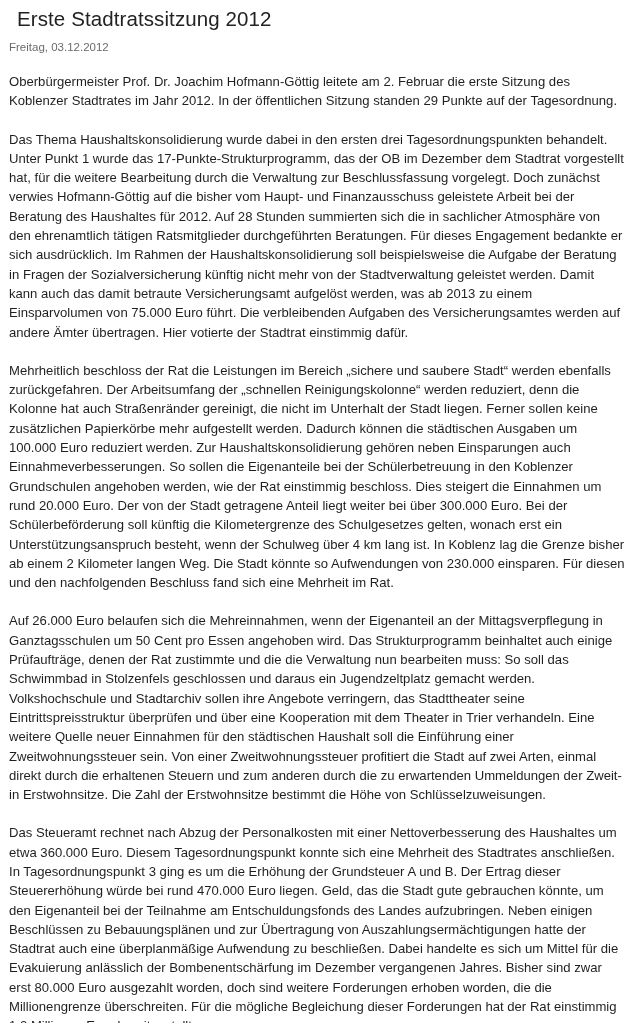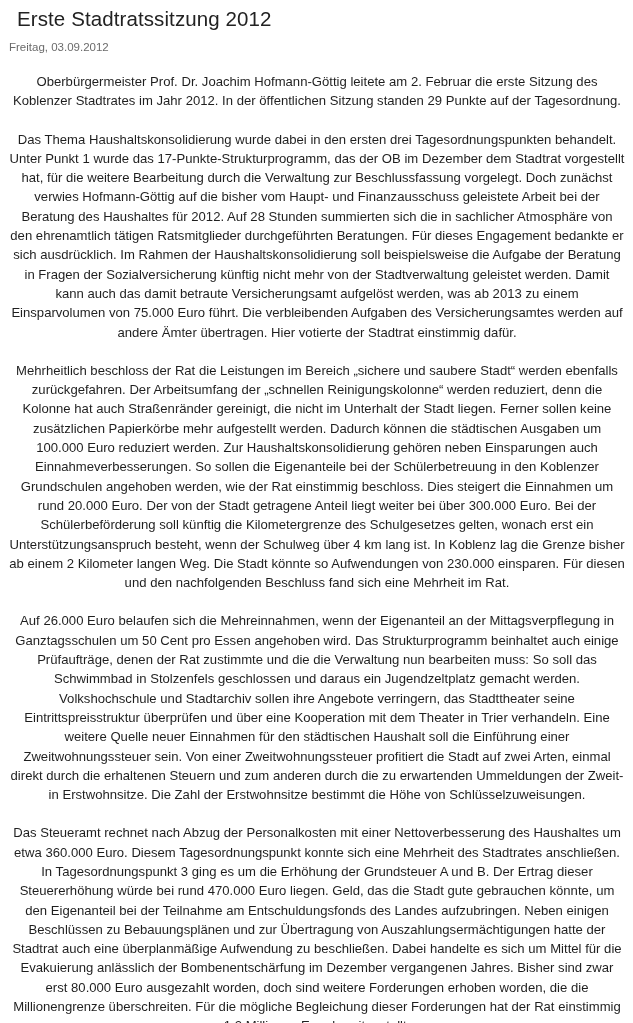--- a/index.html
+++ b/index.html
@@ -40,35 +40,35 @@
   }
   .article-body {
     margin: 0;
   }
   .article-body p {
     font-family: "Liberation Sans", sans-serif;
     font-size: 13.1px;
     line-height: 19.3px;
     color: #1f1f1f;
     margin: 0 0 19px 0;
-    text-align: center;
+    text-align: left;
     word-spacing: 0.05px;
   }
   .article-body p:last-child {
     margin-bottom: 0;
   }
 </style>
 </head>
 <body>
 
 <div class="page">
 
   <h1 class="article-title">Erste Stadtratssitzung 2012</h1>
 
-  <div class="article-date">Freitag, 03.09.2012</div>
+  <div class="article-date">Freitag, 03.12.2012</div>
 
   <div class="article-body">
     <p>Oberbürgermeister Prof. Dr. Joachim Hofmann-Göttig leitete am 2. Februar die erste Sitzung des Koblenzer Stadtrates im Jahr 2012. In der öffentlichen Sitzung standen 29 Punkte auf der Tagesordnung.</p>
     <p>Das Thema Haushaltskonsolidierung wurde dabei in den ersten drei Tagesordnungspunkten behandelt. Unter Punkt 1 wurde das 17-Punkte-Strukturprogramm, das der OB im Dezember dem Stadtrat vorgestellt hat, für die weitere Bearbeitung durch die Verwaltung zur Beschlussfassung vorgelegt. Doch zunächst verwies Hofmann-Göttig auf die bisher vom Haupt- und Finanzausschuss geleistete Arbeit bei der Beratung des Haushaltes für 2012. Auf 28 Stunden summierten sich die in sachlicher Atmosphäre von den ehrenamtlich tätigen Ratsmitglieder durchgeführten Beratungen. Für dieses Engagement bedankte er sich ausdrücklich. Im Rahmen der Haushaltskonsolidierung soll beispielsweise die Aufgabe der Beratung in Fragen der Sozialversicherung künftig nicht mehr von der Stadtverwaltung geleistet werden. Damit kann auch das damit betraute Versicherungsamt aufgelöst werden, was ab 2013 zu einem Einsparvolumen von 75.000 Euro führt. Die verbleibenden Aufgaben des Versicherungsamtes werden auf andere Ämter übertragen. Hier votierte der Stadtrat einstimmig dafür.</p>
     <p>Mehrheitlich beschloss der Rat die Leistungen im Bereich „sichere und saubere Stadt“ werden ebenfalls zurückgefahren. Der Arbeitsumfang der „schnellen Reinigungskolonne“ werden reduziert, denn die Kolonne hat auch Straßenränder gereinigt, die nicht im Unterhalt der Stadt liegen. Ferner sollen keine zusätzlichen Papierkörbe mehr aufgestellt werden. Dadurch können die städtischen Ausgaben um 100.000 Euro reduziert werden. Zur Haushaltskonsolidierung gehören neben Einsparungen auch Einnahmeverbesserungen. So sollen die Eigenanteile bei der Schülerbetreuung in den Koblenzer Grundschulen angehoben werden, wie der Rat einstimmig beschloss. Dies steigert die Einnahmen um rund 20.000 Euro. Der von der Stadt getragene Anteil liegt weiter bei über 300.000 Euro. Bei der Schülerbeförderung soll künftig die Kilometergrenze des Schulgesetzes gelten, wonach erst ein Unterstützungsanspruch besteht, wenn der Schulweg über 4 km lang ist. In Koblenz lag die Grenze bisher ab einem 2 Kilometer langen Weg. Die Stadt könnte so Aufwendungen von 230.000 einsparen. Für diesen und den nachfolgenden Beschluss fand sich eine Mehrheit im Rat.</p>
     <p>Auf 26.000 Euro belaufen sich die Mehreinnahmen, wenn der Eigenanteil an der Mittagsverpflegung in Ganztagsschulen um 50 Cent pro Essen angehoben wird. Das Strukturprogramm beinhaltet auch einige Prüfaufträge, denen der Rat zustimmte und die die Verwaltung nun bearbeiten muss: So soll das Schwimmbad in Stolzenfels geschlossen und daraus ein Jugendzeltplatz gemacht werden. Volkshochschule und Stadtarchiv sollen ihre Angebote verringern, das Stadttheater seine Eintrittspreisstruktur überprüfen und über eine Kooperation mit dem Theater in Trier verhandeln. Eine weitere Quelle neuer Einnahmen für den städtischen Haushalt soll die Einführung einer Zweitwohnungssteuer sein. Von einer Zweitwohnungssteuer profitiert die Stadt auf zwei Arten, einmal direkt durch die erhaltenen Steuern und zum anderen durch die zu erwartenden Ummeldungen der Zweit- in Erstwohnsitze. Die Zahl der Erstwohnsitze bestimmt die Höhe von Schlüsselzuweisungen.</p>
     <p>Das Steueramt rechnet nach Abzug der Personalkosten mit einer Nettoverbesserung des Haushaltes um etwa 360.000 Euro. Diesem Tagesordnungspunkt konnte sich eine Mehrheit des Stadtrates anschließen. In Tagesordnungspunkt 3 ging es um die Erhöhung der Grundsteuer A und B. Der Ertrag dieser Steuererhöhung würde bei rund 470.000 Euro liegen. Geld, das die Stadt gute gebrauchen könnte, um den Eigenanteil bei der Teilnahme am Entschuldungsfonds des Landes aufzubringen. Neben einigen Beschlüssen zu Bebauungsplänen und zur Übertragung von Auszahlungsermächtigungen hatte der Stadtrat auch eine überplanmäßige Aufwendung zu beschließen. Dabei handelte es sich um Mittel für die Evakuierung anlässlich der Bombenentschärfung im Dezember vergangenen Jahres. Bisher sind zwar erst 80.000 Euro ausgezahlt worden, doch sind weitere Forderungen erhoben worden, die die Millionengrenze überschreiten. Für die mögliche Begleichung dieser Forderungen hat der Rat einstimmig 1,2 Millionen Euro bereitgestellt.</p>
   </div>
 
 </div>

